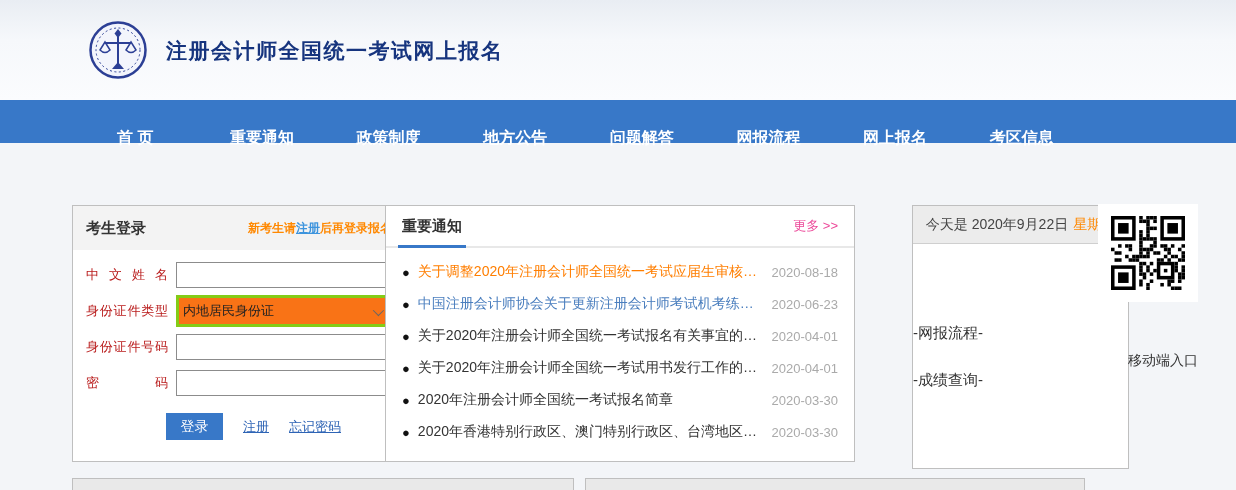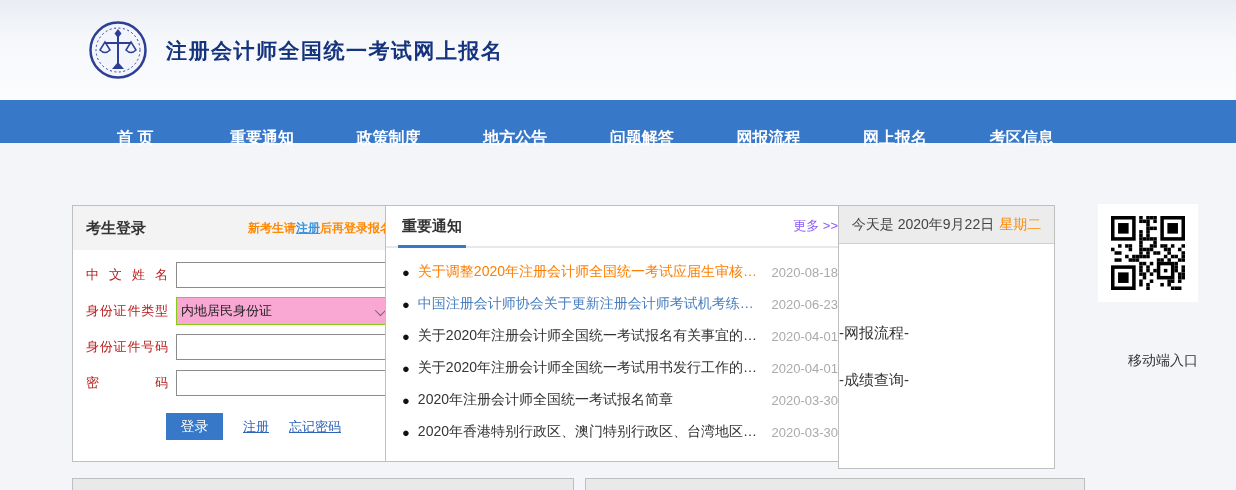--- a/index.html
+++ b/index.html
@@ -33,47 +33,47 @@
     justify-content:space-between;padding:0 13px;}
   .login-title{font-size:15px;font-weight:bold;color:#333;}
   .login-sub{font-size:12px;color:#ff8800;font-weight:bold;white-space:nowrap;}
   .login-sub a{color:#3d94dd;text-decoration:underline;cursor:pointer;}
   .login-form{padding:12px 13px 0 13px;}
   .f-row{display:flex;align-items:center;margin-bottom:10px;height:26px;}
   .f-label{width:82px;font-size:13px;color:#b91c1c;text-align:justify;text-align-last:justify;
     -moz-text-align-last:justify;margin-right:8px;flex:none;}
   .f-input{flex:1;height:24px;border:1px solid #8c8c8c;background:#fff;font-size:13px;
     padding:0 4px;box-sizing:content-box;outline:none;}
-  .f-select{flex:1;height:26px;border:1px solid #84cc16;background:#f9a8d4;font-size:13px;
+  .f-select{flex:1;height:26px;border:3px solid #84cc16;background:#f97316;font-size:13px;
     display:flex;align-items:center;padding:0 4px;position:relative;cursor:pointer;color:#222;}
   .chevron{position:absolute;right:8px;top:10px;width:7px;height:7px;
     border-right:1.5px solid #666;border-bottom:1.5px solid #666;transform:rotate(45deg) translateY(-2px);}
   .btn-row{display:flex;align-items:center;margin-top:17px;padding-left:80px;}
   .login-btn{width:57px;height:27px;background:#3878c8;color:#fff;border:none;font-size:14px;
     cursor:pointer;font-family:inherit;}
   .mini-link{font-size:13px;color:#2e64b5;text-decoration:underline;margin-left:20px;cursor:pointer;}
 
   
   .notices-panel{left:385px;top:205px;width:470px;height:257px;}
   .notices-head{height:40px;border-bottom:2px solid #e8e8e8;display:flex;align-items:center;
     justify-content:space-between;padding:0 16px;position:relative;}
   .notices-title{font-size:15px;font-weight:bold;color:#333;position:relative;height:40px;line-height:40px;}
   .notices-title::after{content:"";position:absolute;left:-4px;bottom:-2px;width:68px;height:3px;background:#3878c8;}
-  .more-link{font-size:13px;color:#8b5cf6;cursor:pointer;}
+  .more-link{font-size:13px;color:#ec4899;cursor:pointer;}
   .notice-list{padding:8px 16px 0 16px;}
   .n-row{display:flex;align-items:center;height:32px;font-size:14px;}
   .n-dot{color:#111;margin-right:8px;font-size:13px;flex:none;}
   .n-text{flex:1;white-space:nowrap;overflow:hidden;text-overflow:ellipsis;cursor:pointer;}
   .n-date{color:#aaaaaa;font-size:13px;margin-left:12px;flex:none;}
   .c-orange{color:#ff7e00;}
   .c-blue{color:#4a7ebe;}
   .c-dark{color:#333333;}
 
   
-  .date-panel{left:838px;top:205px;width:217px;height:264px;}
+  .date-panel{left:912px;top:205px;width:217px;height:264px;}
   .date-head{height:37px;background:#ececec;border-bottom:1px solid #cfcfcf;display:flex;
     align-items:center;justify-content:center;font-size:14px;color:#444;white-space:nowrap;}
   .weekday{color:#ff8800;margin-left:5px;}
   .side-links{padding-top:80px;}
   .s-link{display:block;font-size:15px;color:#333;margin-bottom:28px;cursor:pointer;text-decoration:none;}
 
   
   .qr-box{position:absolute;left:1098px;top:204px;width:100px;height:98px;background:#ffffff;}
   .qr-box svg{position:absolute;left:13px;top:12px;}
   .qr-label{position:absolute;left:1098px;top:306px;width:100px;text-align:right;

